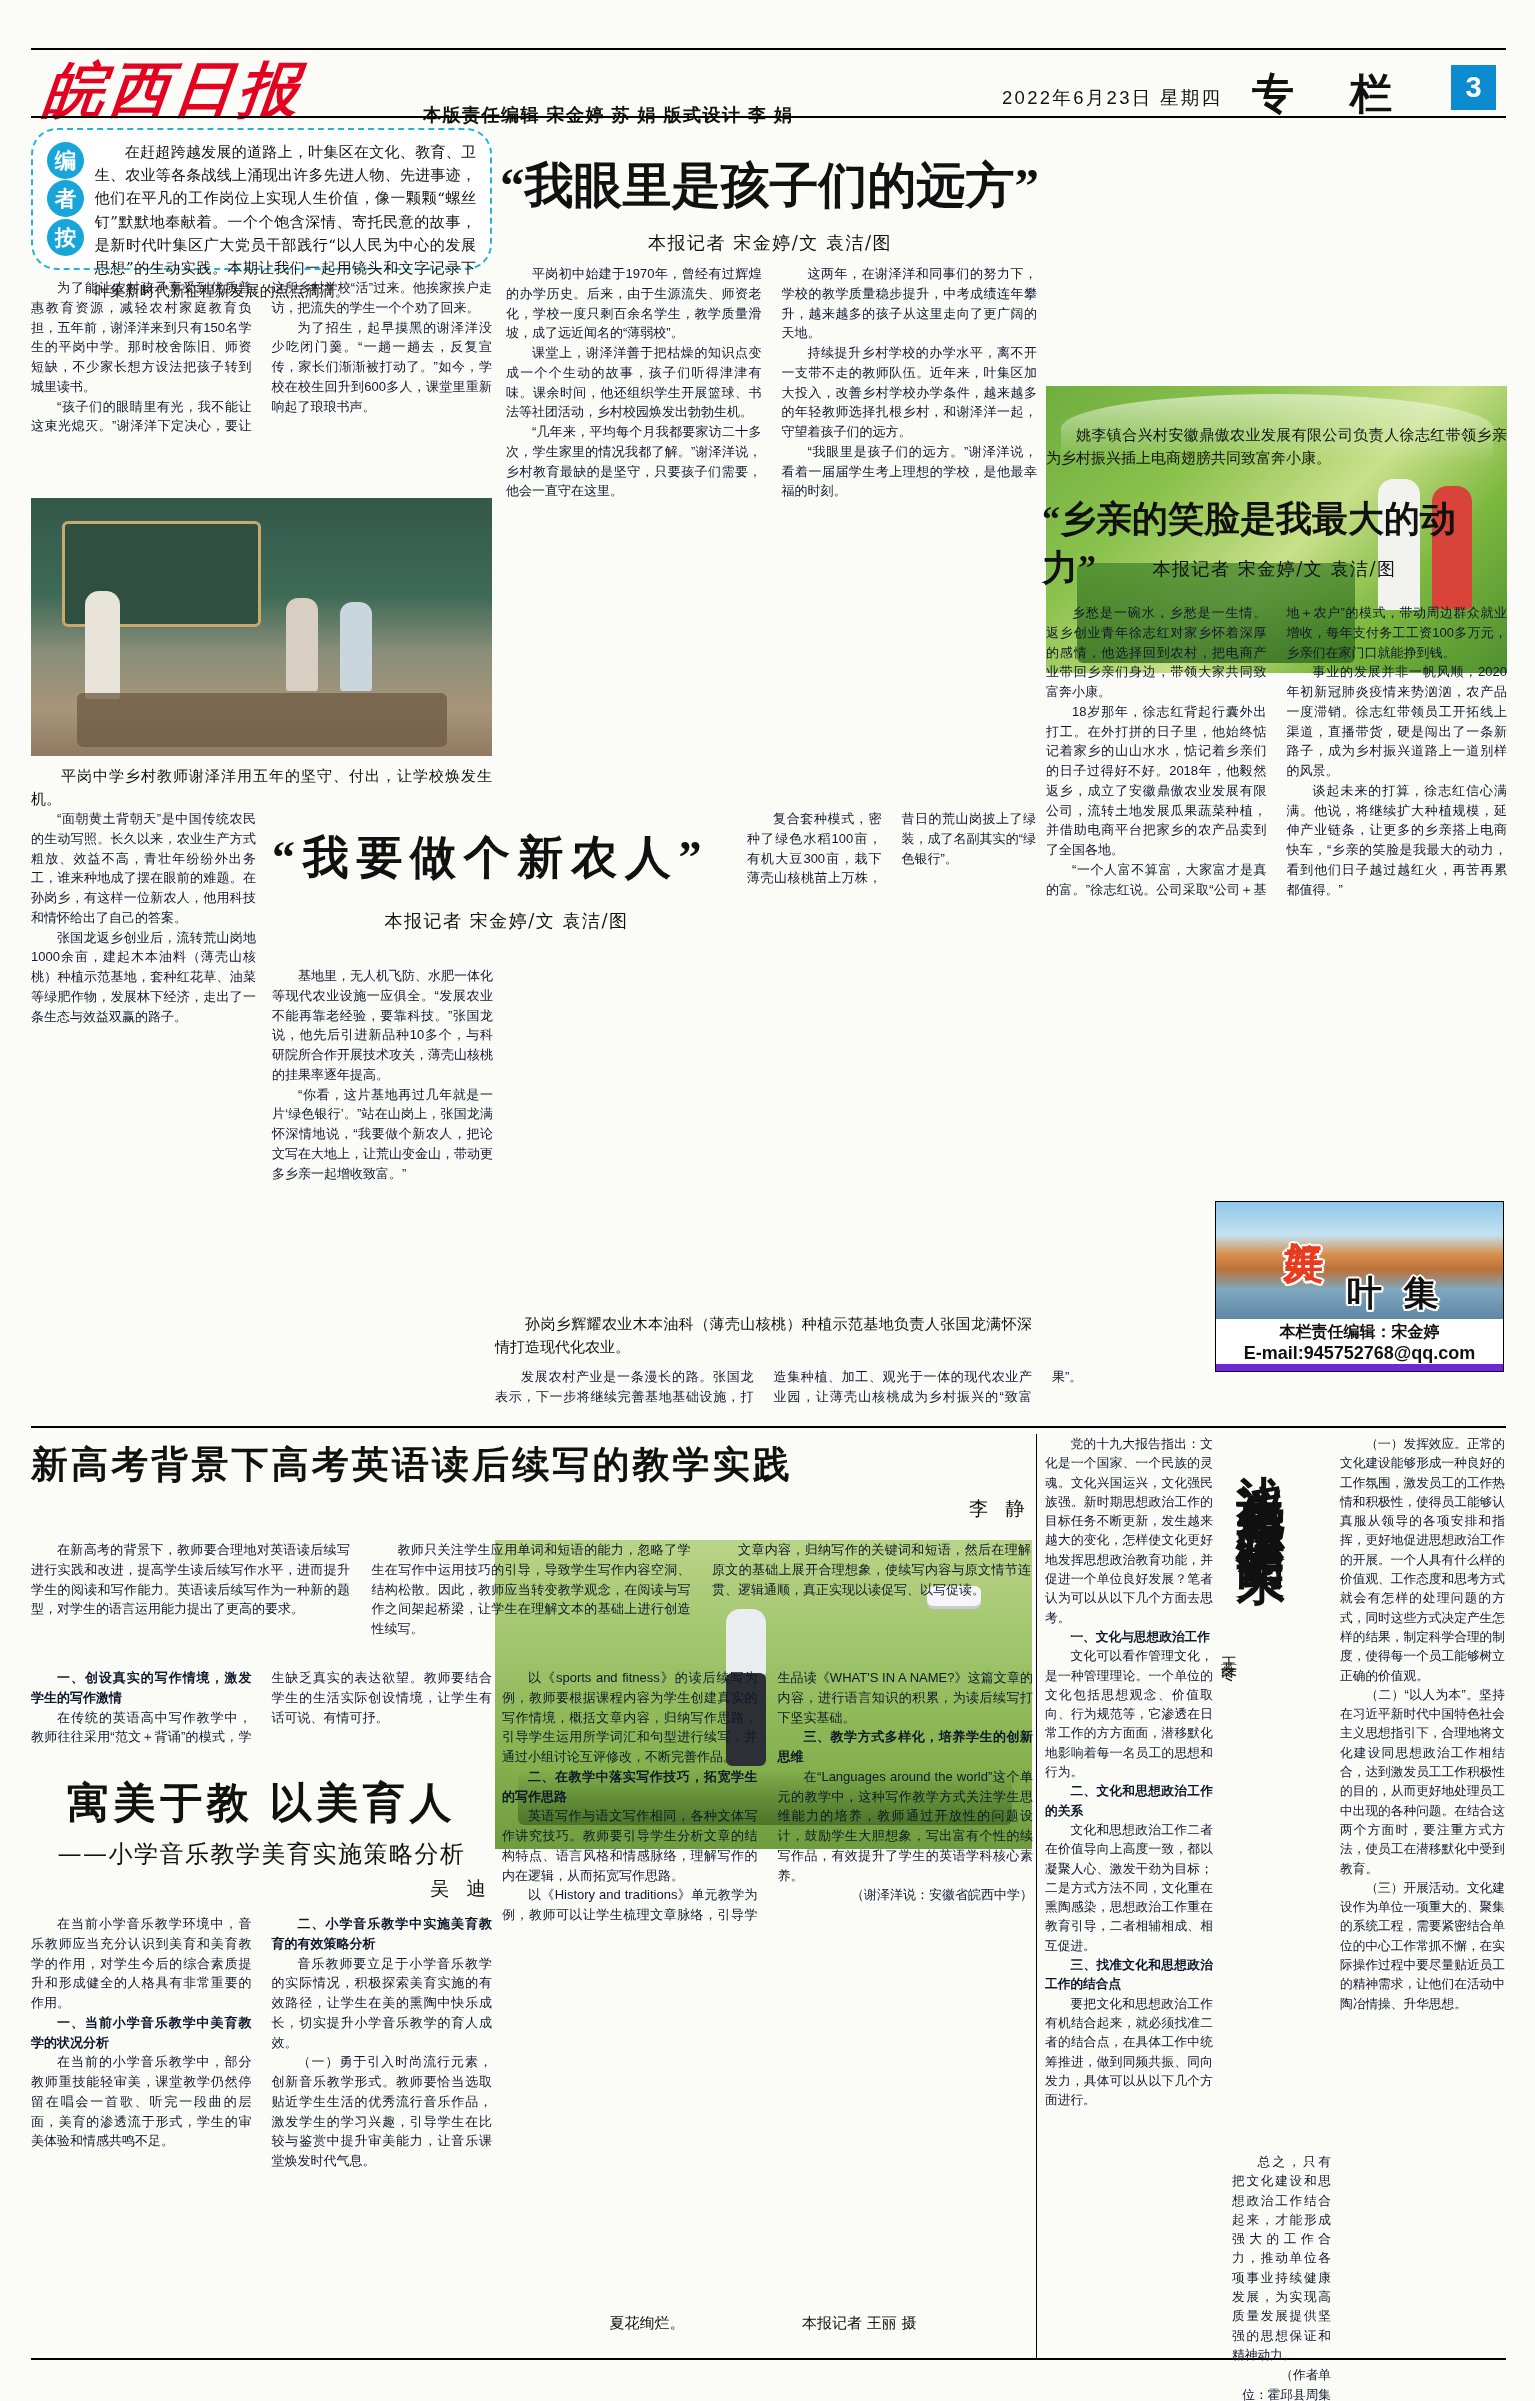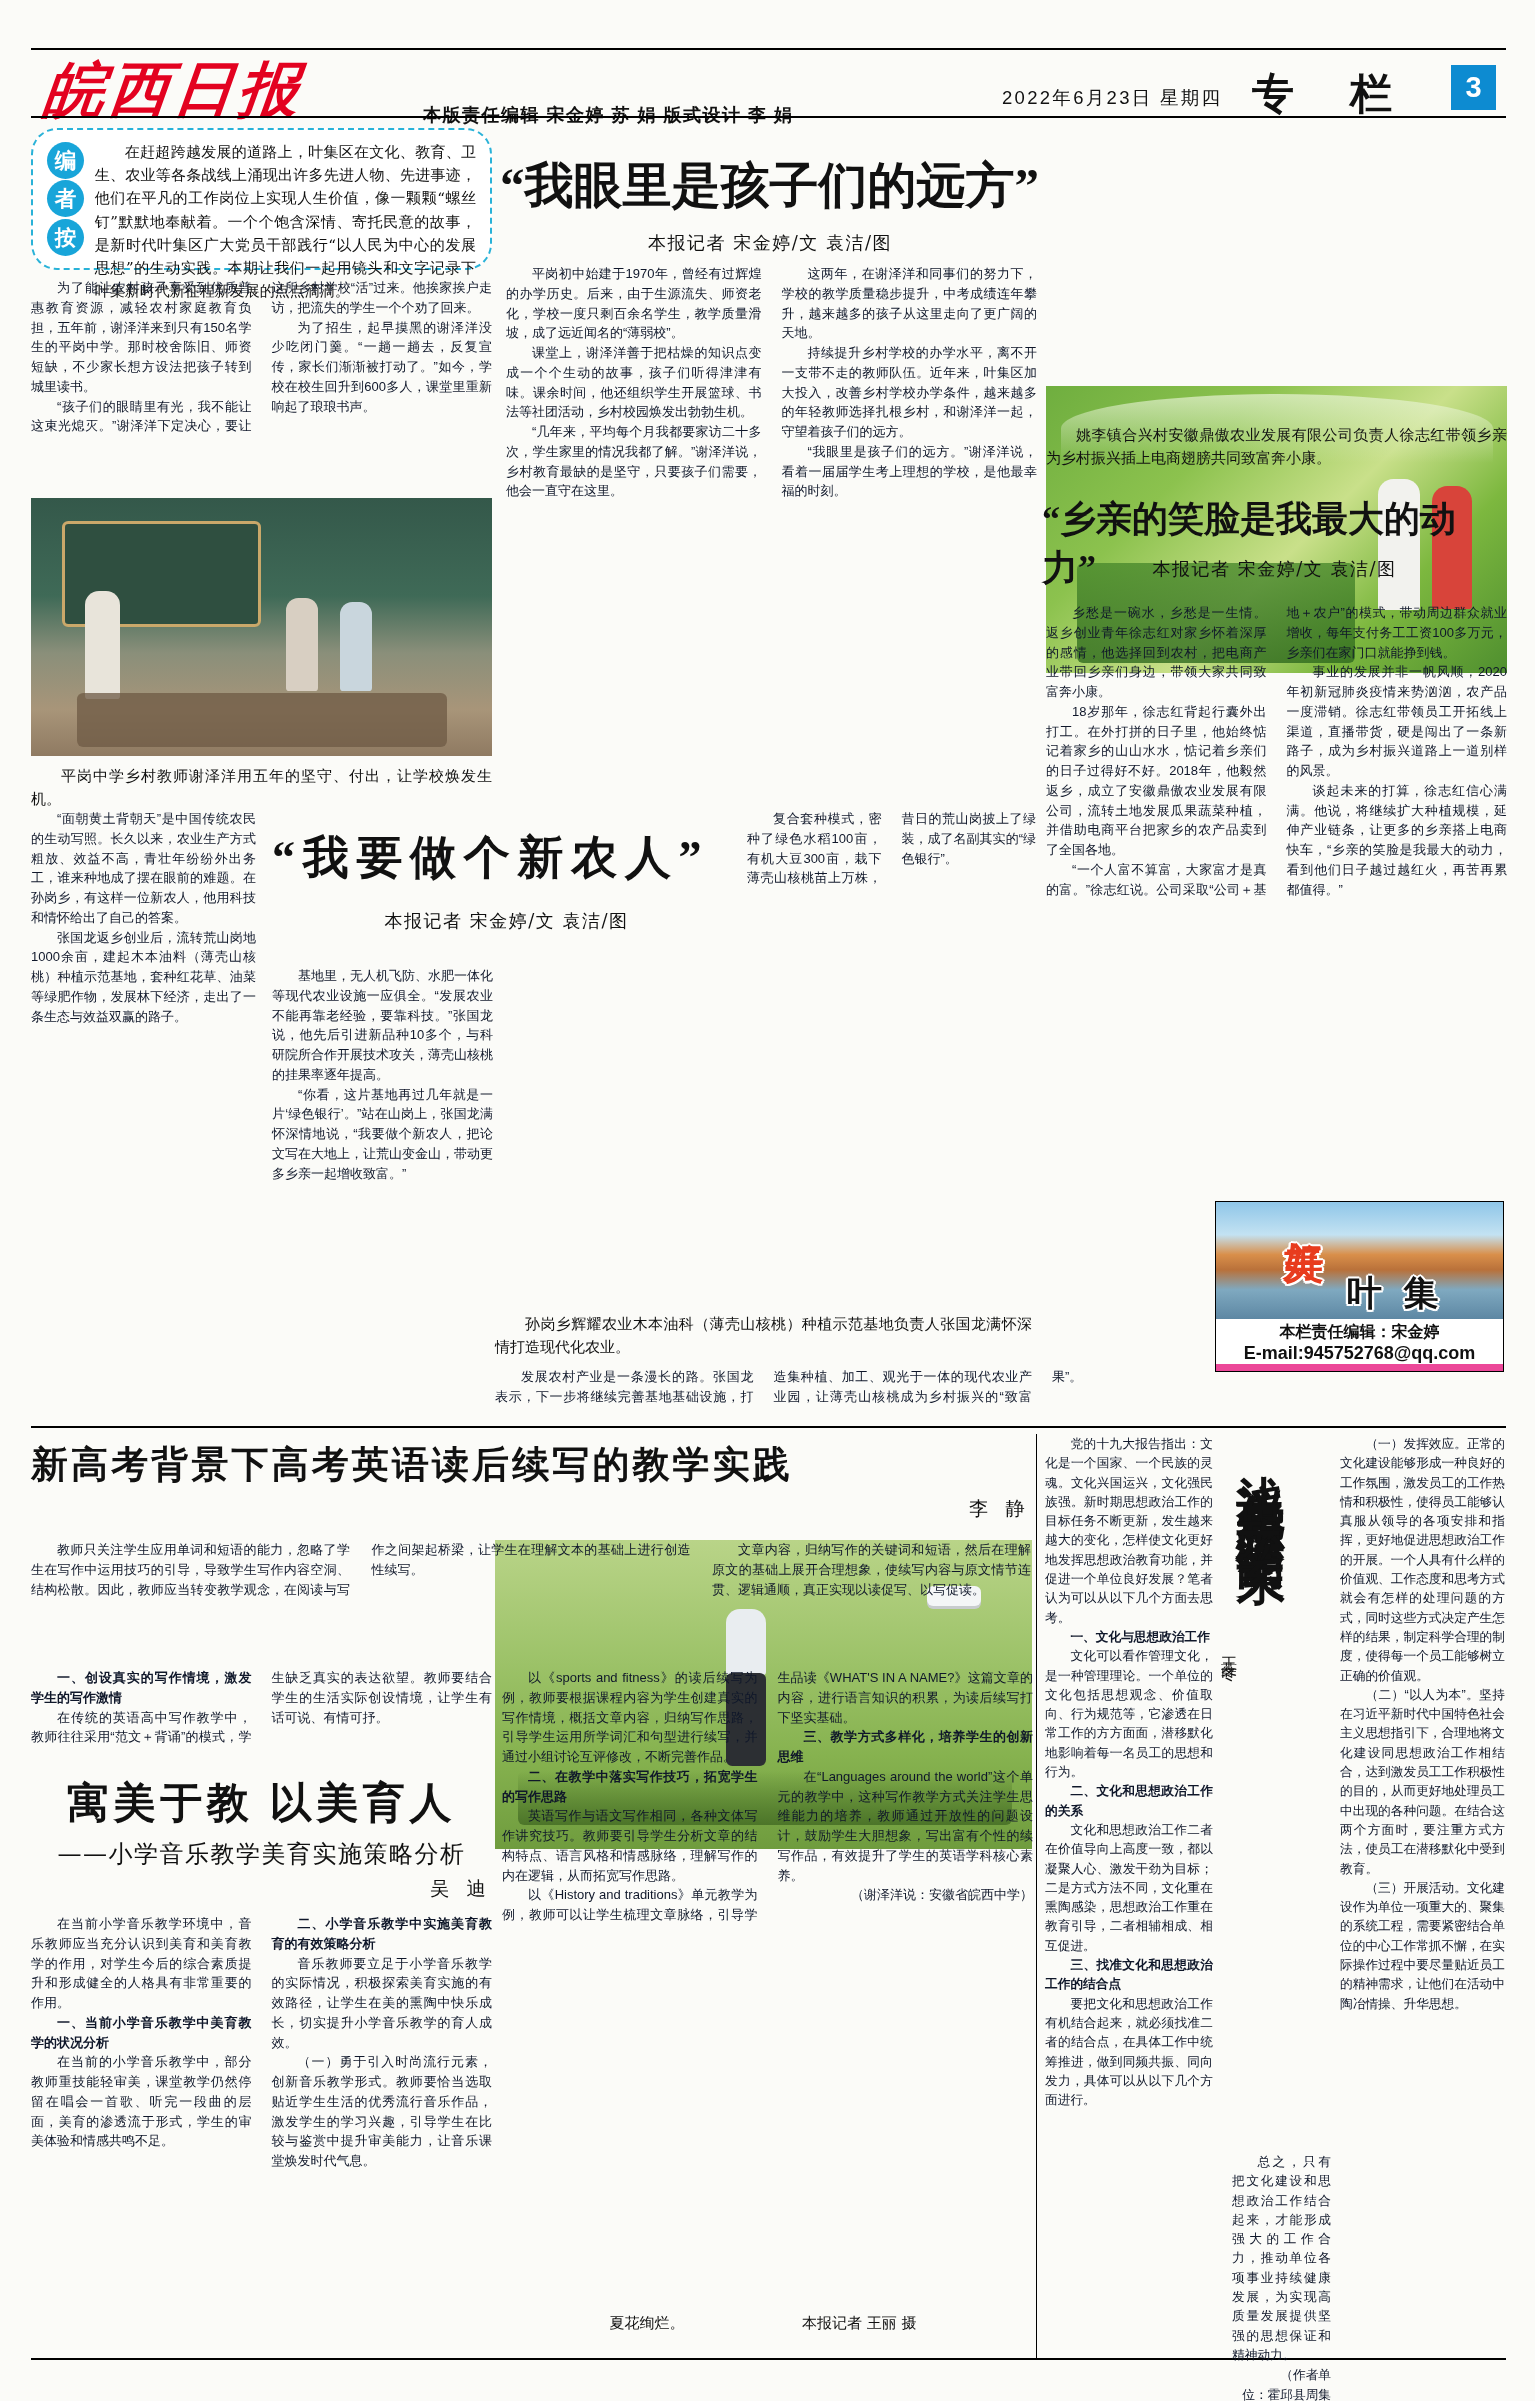--- a/index.html
+++ b/index.html
@@ -109,21 +109,21 @@
 <div class="abs byline" style="left:1042px;top:557px;width:465px;">本报记者  宋金婷/文  袁洁/图</div>
 
 <div class="abs bt c2" style="left:1046px;top:603px;width:461px;height:580px;">
   <p>乡愁是一碗水，乡愁是一生情。返乡创业青年徐志红对家乡怀着深厚的感情，他选择回到农村，把电商产业带回乡亲们身边，带领大家共同致富奔小康。</p>
   <p>18岁那年，徐志红背起行囊外出打工。在外打拼的日子里，他始终惦记着家乡的山山水水，惦记着乡亲们的日子过得好不好。2018年，他毅然返乡，成立了安徽鼎傲农业发展有限公司，流转土地发展瓜果蔬菜种植，并借助电商平台把家乡的农产品卖到了全国各地。</p>
   <p>“一个人富不算富，大家富才是真的富。”徐志红说。公司采取“公司＋基地＋农户”的模式，带动周边群众就业增收，每年支付务工工资100多万元，乡亲们在家门口就能挣到钱。</p>
   <p>事业的发展并非一帆风顺，2020年初新冠肺炎疫情来势汹汹，农产品一度滞销。徐志红带领员工开拓线上渠道，直播带货，硬是闯出了一条新路子，成为乡村振兴道路上一道别样的风景。</p>
   <p>谈起未来的打算，徐志红信心满满。他说，将继续扩大种植规模，延伸产业链条，让更多的乡亲搭上电商快车，“乡亲的笑脸是我最大的动力，看到他们日子越过越红火，再苦再累都值得。”</p>
 </div>
 
-<div class="abs" style="left:1215px;top:1201px;width:289px;height:171px;border:1.5px solid #000;box-sizing:border-box;background:#ec4899;">
+<div class="abs" style="left:1215px;top:1201px;width:289px;height:171px;border:1.5px solid #000;box-sizing:border-box;background:#6d28d9;">
   <div class="photo ph-lake" style="width:100%;height:117px;position:relative;">
     <div class="abs outline-txt mh-red" style="left:60px;top:6.2px;writing-mode:vertical-rl;letter-spacing:3.1px;">美好</div>
     <div class="abs outline-txt mh-black" style="left:131px;top:68px;letter-spacing:21.6px;">叶集</div>
   </div>
   <div class="mh-foot" style="font-size:16px;padding-top:3.1px;">本栏责任编辑：宋金婷</div>
   <div class="mh-foot" style="font-size:18px;">E-mail:945752768@qq.com</div>
 </div>
 
 <div class="abs bt" style="left:31px;top:809px;width:225px;height:611px;">
   <p>“面朝黄土背朝天”是中国传统农民的生动写照。长久以来，农业生产方式粗放、效益不高，青壮年纷纷外出务工，谁来种地成了摆在眼前的难题。在孙岗乡，有这样一位新农人，他用科技和情怀给出了自己的答案。</p>
@@ -156,20 +156,21 @@
 </div>
 
 <div class="abs rule" style="left:31px;top:1426px;width:1475px;height:1.5px;"></div>
 <div class="abs rule" style="left:1036px;top:1434px;width:0.8px;height:924px;"></div>
 <div class="abs rule" style="left:31px;top:2358px;width:1475px;height:1.5px;"></div>
 
 <div class="abs h-main" style="left:31px;top:1440px;width:1000px;font-size:37px;letter-spacing:3.1px;">新高考背景下高考英语读后续写的教学实践</div>
 <div class="abs author-line" style="left:31px;top:1495px;width:1000px;">李  静</div>
 
 <div class="abs bt c3" style="left:31px;top:1540px;width:1000px;height:122px;">
+  <p>在新高考的背景下，教师要合理地对英语读后续写进行实践和改进，提高学生读后续写作水平，进而提升学生的阅读和写作能力。英语读后续写作为一种新的题型，对学生的语言运用能力提出了更高的要求。</p>
   <p>教师只关注学生应用单词和短语的能力，忽略了学生在写作中运用技巧的引导，导致学生写作内容空洞、结构松散。因此，教师应当转变教学观念，在阅读与写作之间架起桥梁，让学生在理解文本的基础上进行创造性续写。</p>
   <p>文章内容，归纳写作的关键词和短语，然后在理解原文的基础上展开合理想象，使续写内容与原文情节连贯、逻辑通顺，真正实现以读促写、以写促读。</p>
 </div>
 
 <div class="abs bt c2" style="left:31px;top:1668px;width:461px;height:93px;">
   <p class="sh">一、创设真实的写作情境，激发学生的写作激情</p>
   <p>在传统的英语高中写作教学中，教师往往采用“范文＋背诵”的模式，学生缺乏真实的表达欲望。教师要结合学生的生活实际创设情境，让学生有话可说、有情可抒。</p>
 </div>
 
 <div class="abs bt c2" style="left:502px;top:1668px;width:531px;height:295px;">

